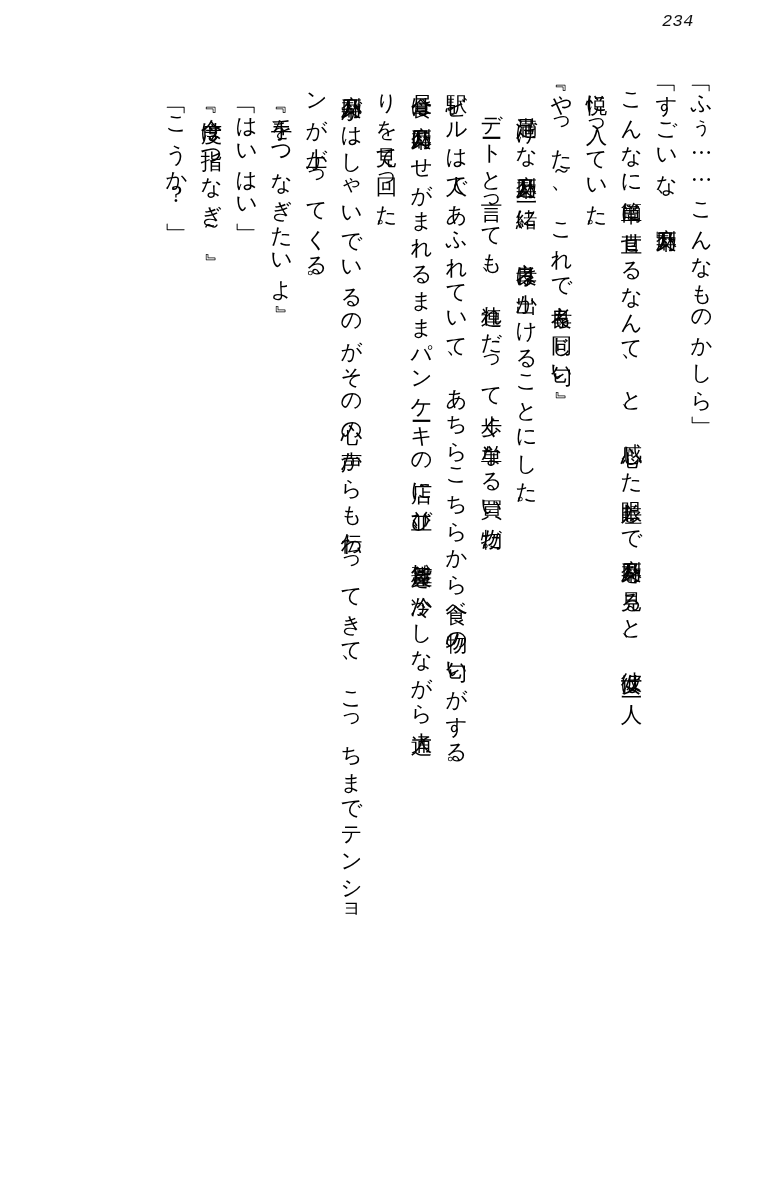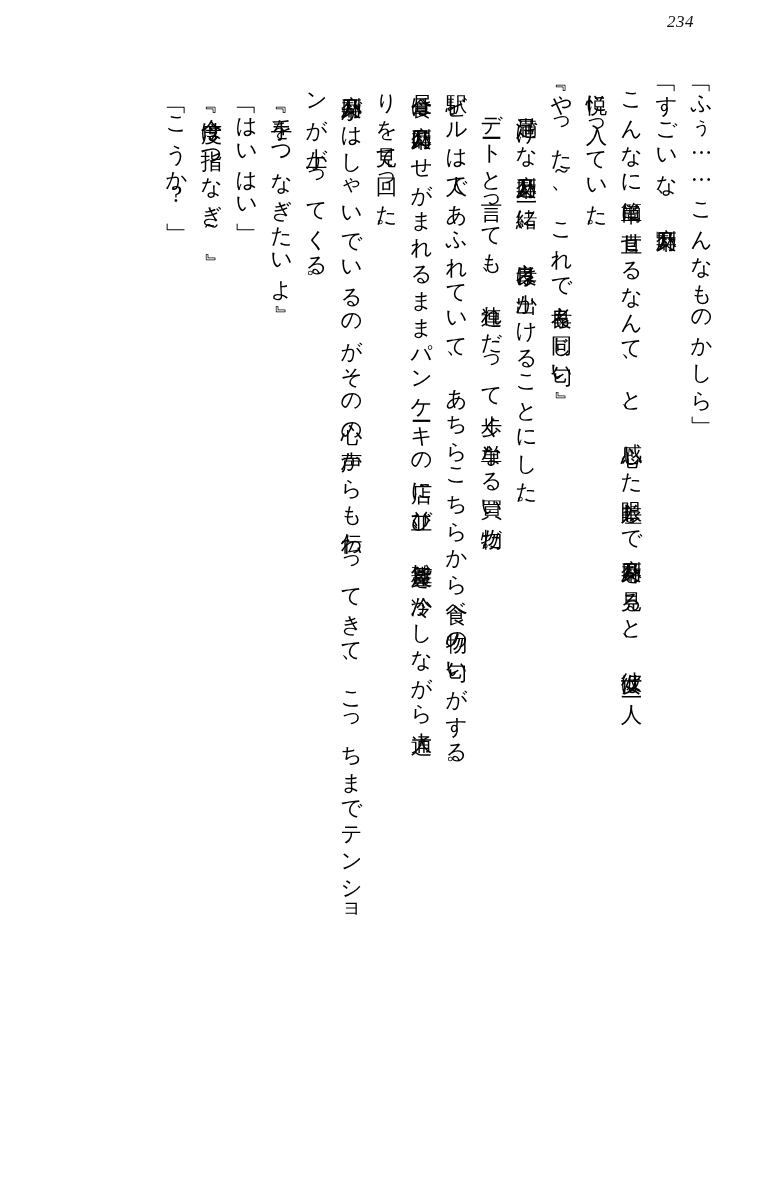--- a/index.html
+++ b/index.html
@@ -20,21 +20,21 @@
     width: 772px;
     height: 1200px;
     background: #ffffff;
   }
   
   #page-number {
     position: absolute;
     top: 12px;
     right: 78px;
     font-size: 17px;
-    font-family: Liberation Serif, serif;
+    font-family: Liberation Mono, monospace;
     font-style: italic;
     letter-spacing: 0.5px;
     color: #111;
   }
   
   #text-body {
     position: absolute;
     top: 78px;
     left: 42px;
     right: 60px;

